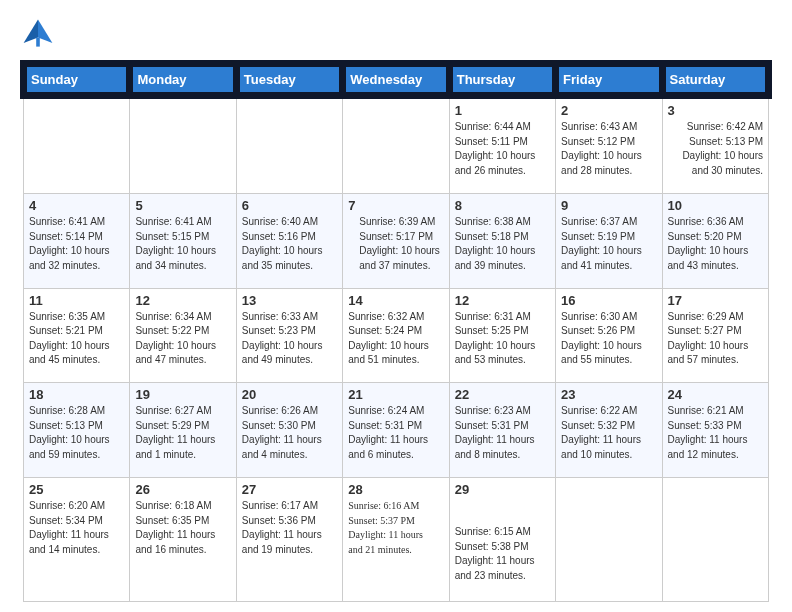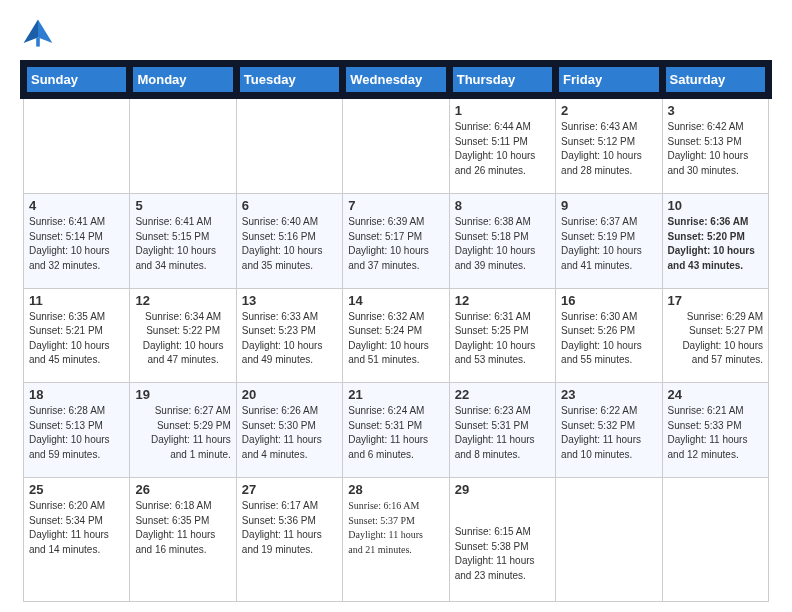--- a/index.html
+++ b/index.html
@@ -151,21 +151,21 @@
           </td>
           <td>
             <span class="day-num">2</span>
             <div class="day-info" style="white-space: pre-line;">Sunrise: 6:43 AM
 Sunset: 5:12 PM
 Daylight: 10 hours
 and 28 minutes.</div>
           </td>
           <td>
             <span class="day-num">3</span>
-            <div class="day-info" style="white-space: pre-line;">Sunrise: 6:42 AM
+            <div class="day-info" style="white-space: pre-line; text-align: right;">Sunrise: 6:42 AM
 Sunset: 5:13 PM
 Daylight: 10 hours
 and 30 minutes.</div>
           </td>
         </tr>
         <tr>
           <td>
             <span class="day-num">4</span>
             <div class="day-info" style="white-space: pre-line;">Sunrise: 6:41 AM
 Sunset: 5:14 PM
@@ -181,58 +181,58 @@
           </td>
           <td>
             <span class="day-num">6</span>
             <div class="day-info" style="white-space: pre-line;">Sunrise: 6:40 AM
 Sunset: 5:16 PM
 Daylight: 10 hours
 and 35 minutes.</div>
           </td>
           <td>
             <span class="day-num">7</span>
-            <div class="day-info" style="white-space: pre-line;">Sunrise: 6:39 AM
+            <div class="day-info" style="white-space: pre-line; margin-left: 11px;">Sunrise: 6:39 AM
 Sunset: 5:17 PM
 Daylight: 10 hours
 and 37 minutes.</div>
           </td>
           <td>
             <span class="day-num">8</span>
             <div class="day-info" style="white-space: pre-line;">Sunrise: 6:38 AM
 Sunset: 5:18 PM
 Daylight: 10 hours
 and 39 minutes.</div>
           </td>
           <td>
             <span class="day-num">9</span>
             <div class="day-info" style="white-space: pre-line;">Sunrise: 6:37 AM
 Sunset: 5:19 PM
 Daylight: 10 hours
 and 41 minutes.</div>
           </td>
           <td>
             <span class="day-num">10</span>
-            <div class="day-info" style="white-space: pre-line; font-weight: bold;">Sunrise: 6:36 AM
+            <div class="day-info" style="white-space: pre-line;">Sunrise: 6:36 AM
 Sunset: 5:20 PM
 Daylight: 10 hours
 and 43 minutes.</div>
           </td>
         </tr>
         <tr>
           <td>
             <span class="day-num">11</span>
             <div class="day-info" style="white-space: pre-line;">Sunrise: 6:35 AM
 Sunset: 5:21 PM
 Daylight: 10 hours
 and 45 minutes.</div>
           </td>
           <td>
             <span class="day-num">12</span>
-            <div class="day-info" style="white-space: pre-line; text-align: center;">Sunrise: 6:34 AM
+            <div class="day-info" style="white-space: pre-line;">Sunrise: 6:34 AM
 Sunset: 5:22 PM
 Daylight: 10 hours
 and 47 minutes.</div>
           </td>
           <td>
             <span class="day-num">13</span>
             <div class="day-info" style="white-space: pre-line;">Sunrise: 6:33 AM
 Sunset: 5:23 PM
 Daylight: 10 hours
 and 49 minutes.</div>
@@ -253,37 +253,37 @@
           </td>
           <td>
             <span class="day-num">16</span>
             <div class="day-info" style="white-space: pre-line;">Sunrise: 6:30 AM
 Sunset: 5:26 PM
 Daylight: 10 hours
 and 55 minutes.</div>
           </td>
           <td>
             <span class="day-num">17</span>
-            <div class="day-info" style="white-space: pre-line; text-align: right;">Sunrise: 6:29 AM
+            <div class="day-info" style="white-space: pre-line;">Sunrise: 6:29 AM
 Sunset: 5:27 PM
 Daylight: 10 hours
 and 57 minutes.</div>
           </td>
         </tr>
         <tr>
           <td>
             <span class="day-num">18</span>
             <div class="day-info" style="white-space: pre-line;">Sunrise: 6:28 AM
 Sunset: 5:13 PM
 Daylight: 10 hours
 and 59 minutes.</div>
           </td>
           <td>
             <span class="day-num">19</span>
-            <div class="day-info" style="white-space: pre-line; text-align: right;">Sunrise: 6:27 AM
+            <div class="day-info" style="white-space: pre-line;">Sunrise: 6:27 AM
 Sunset: 5:29 PM
 Daylight: 11 hours
 and 1 minute.</div>
           </td>
           <td>
             <span class="day-num">20</span>
             <div class="day-info" style="white-space: pre-line;">Sunrise: 6:26 AM
 Sunset: 5:30 PM
 Daylight: 11 hours
 and 4 minutes.</div>

